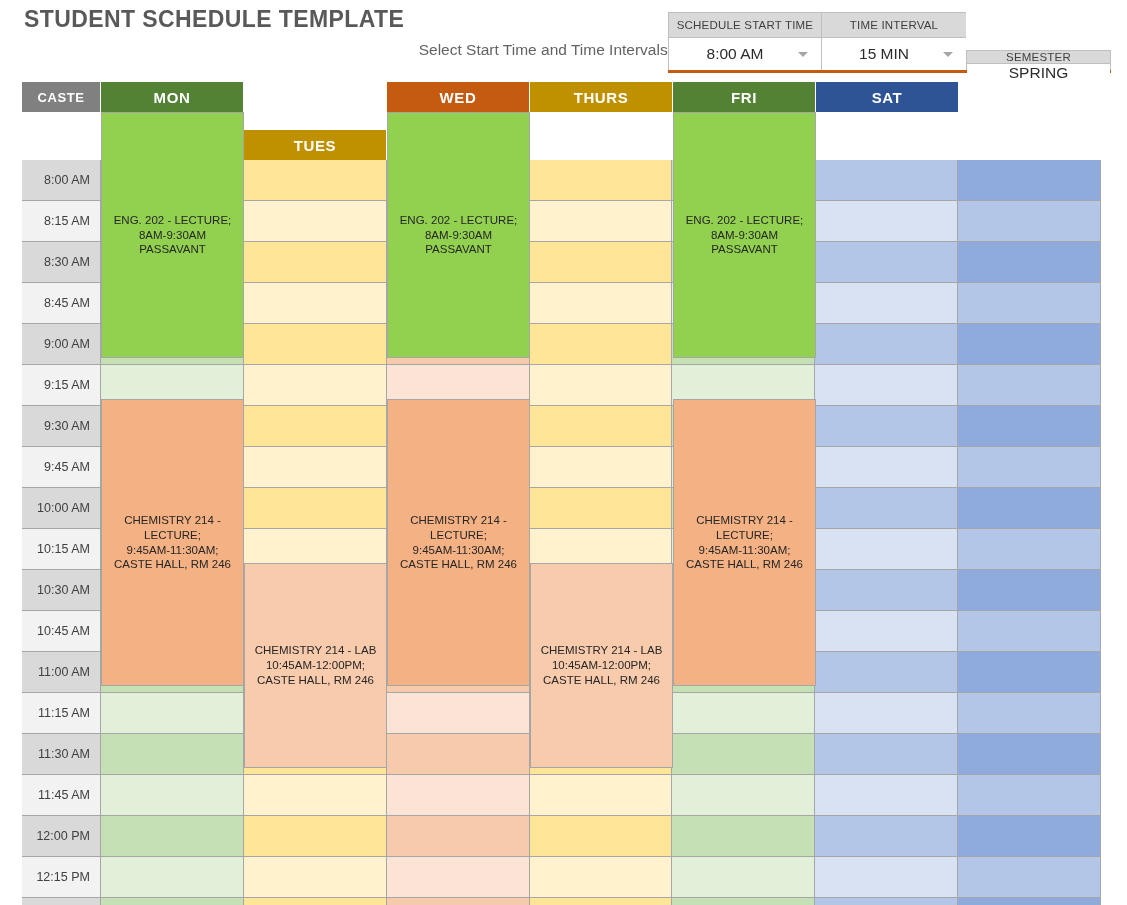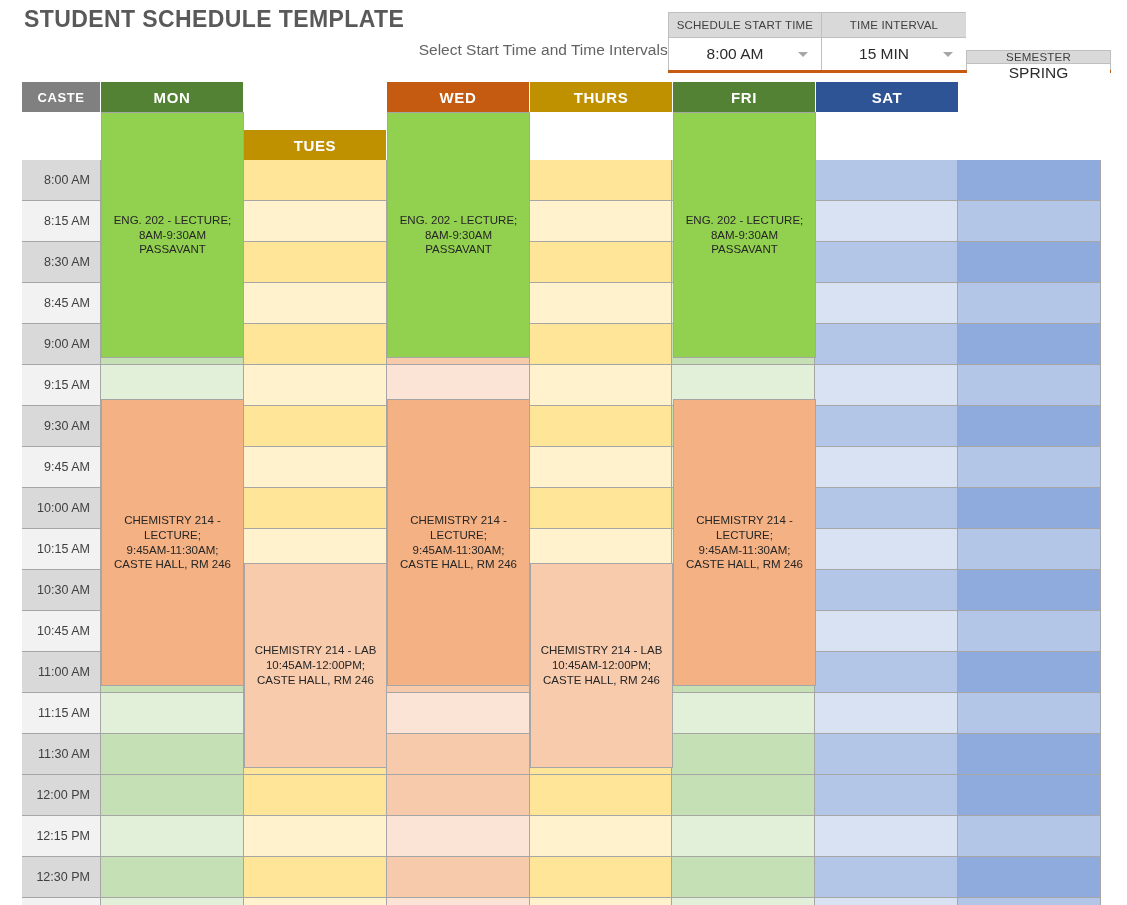--- a/index.html
+++ b/index.html
@@ -351,20 +351,30 @@
         </div>
         <div class="row brow">
           <div class="cell col-time tcell">11:30 AM</div>
           <div class="cell col-day" style="background: rgb(197, 224, 180);"></div>
           <div class="cell col-day" style="background: rgb(255, 229, 152);"></div>
           <div class="cell col-day" style="background: rgb(247, 202, 172);"></div>
           <div class="cell col-day" style="background: rgb(255, 229, 152);"></div>
           <div class="cell col-day" style="background: rgb(197, 224, 180);"></div>
           <div class="cell col-wkend" style="background: rgb(180, 198, 231);"></div>
           <div class="cell col-wkend" style="background: rgb(143, 170, 220);"></div>
+        </div>
+        <div class="row brow">
+          <div class="cell col-time tcell alt">11:45 AM</div>
+          <div class="cell col-day" style="background: rgb(226, 240, 217);"></div>
+          <div class="cell col-day" style="background: rgb(255, 242, 204);"></div>
+          <div class="cell col-day" style="background: rgb(251, 228, 213);"></div>
+          <div class="cell col-day" style="background: rgb(255, 242, 204);"></div>
+          <div class="cell col-day" style="background: rgb(226, 240, 217);"></div>
+          <div class="cell col-wkend" style="background: rgb(217, 226, 243);"></div>
+          <div class="cell col-wkend" style="background: rgb(180, 198, 231);"></div>
         </div>
         <div class="row brow">
           <div class="cell col-time tcell">12:00 PM</div>
           <div class="cell col-day" style="background: rgb(197, 224, 180);"></div>
           <div class="cell col-day" style="background: rgb(255, 229, 152);"></div>
           <div class="cell col-day" style="background: rgb(247, 202, 172);"></div>
           <div class="cell col-day" style="background: rgb(255, 229, 152);"></div>
           <div class="cell col-day" style="background: rgb(197, 224, 180);"></div>
           <div class="cell col-wkend" style="background: rgb(180, 198, 231);"></div>
           <div class="cell col-wkend" style="background: rgb(143, 170, 220);"></div>

